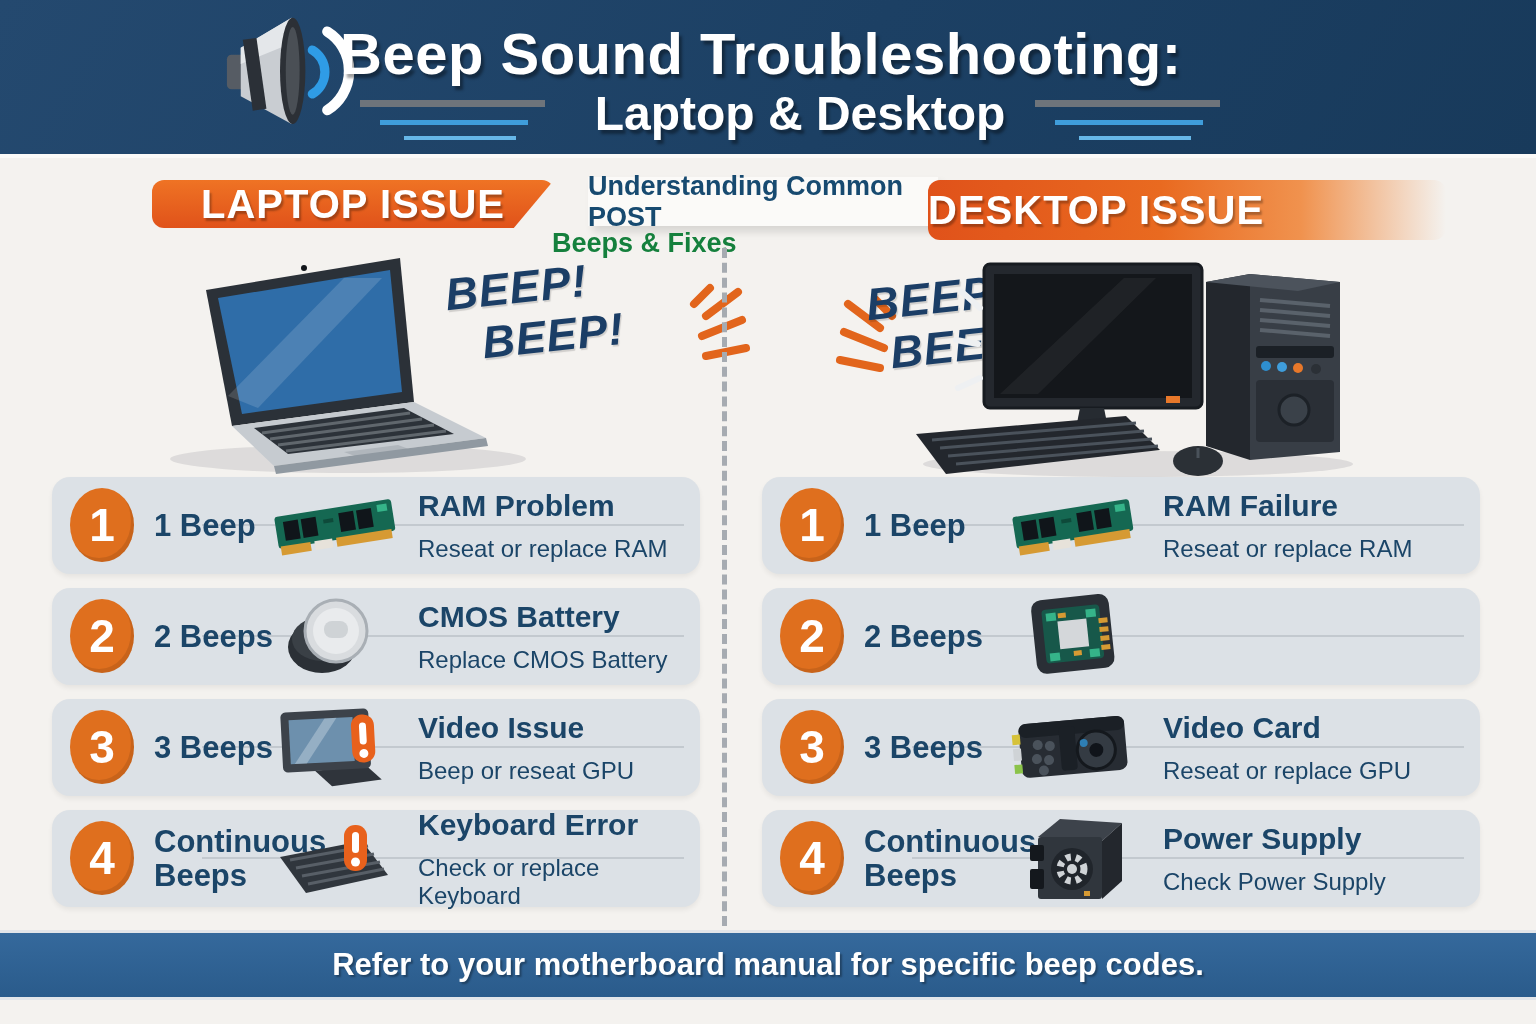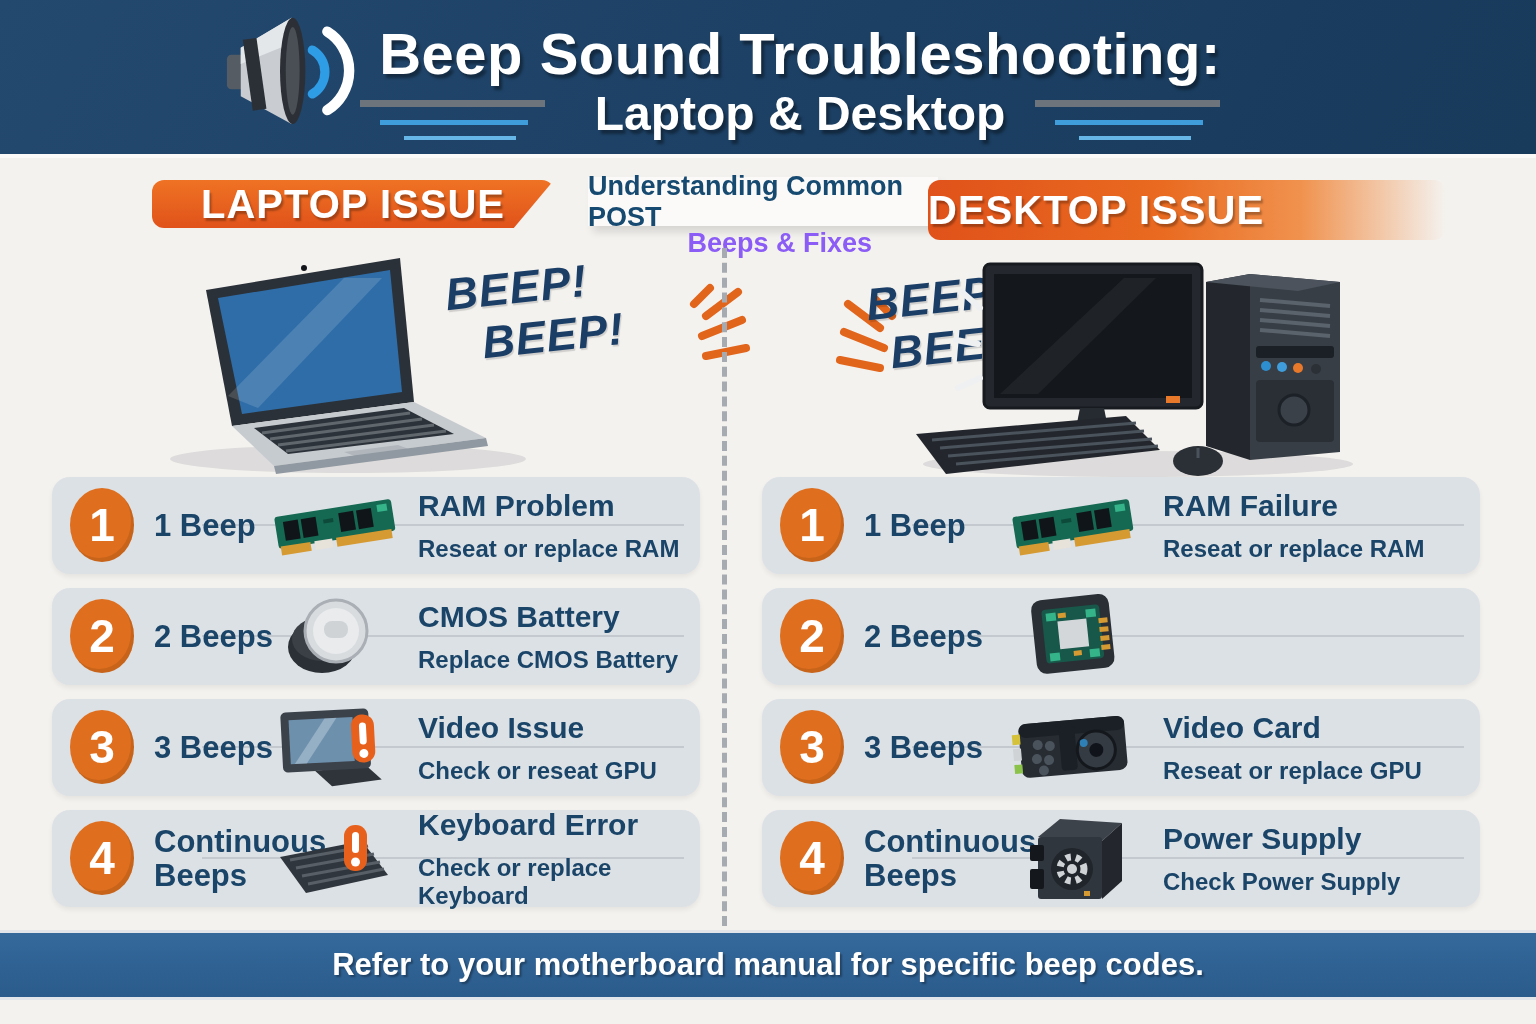--- a/index.html
+++ b/index.html
@@ -4,21 +4,21 @@
 <style>
   html,body{margin:0;padding:0;background:#dcdad6;}
   .page{position:relative;width:1536px;height:1024px;background:#f4f2ef;overflow:hidden;
         font-family:"Liberation Sans",sans-serif;}
 
   
   .hdr{position:absolute;left:0;top:0;width:100%;height:154px;
        background:linear-gradient(120deg,#24496f 0%,#1c4064 55%,#183a5b 100%);
        border-bottom:4px solid #fbfaf8;}
   .speaker{position:absolute;left:220px;top:8px;width:150px;height:128px;}
-  .hdr-t1{position:absolute;left:340px;top:20px;width:920px;text-align:center;color:#fff;
+  .hdr-t1{position:absolute;left:340px;top:20px;width:920px;color:#fff;
           font-size:58px;font-weight:bold;letter-spacing:.5px;
           text-shadow:3px 4px 3px rgba(0,0,0,.38);}
   .hdr-t2{position:absolute;left:340px;top:86px;width:920px;text-align:center;color:#fff;
           font-size:48px;font-weight:bold;text-shadow:3px 4px 3px rgba(0,0,0,.38);}
   .deco{position:absolute;top:100px;width:200px;}
   .deco i{display:block;}
   .deco i:nth-child(1){width:185px;height:7px;background:#6e747b;margin-bottom:13px;}
   .deco i:nth-child(2){width:148px;height:5px;background:#3f9ddb;margin:0 0 11px 20px;}
   .deco i:nth-child(3){width:112px;height:4px;background:#66b7e8;margin-left:44px;}
   .deco-l{left:360px;}
@@ -30,22 +30,22 @@
       clip-path:polygon(0 0,100% 0,90% 100%,0 100%);
       display:flex;align-items:center;justify-content:center;}
   .banner-desktop{position:absolute;left:928px;top:180px;width:518px;height:60px;border-radius:12px;
       background:linear-gradient(90deg,#e0521a 0%,#e96a20 45%,#f0924e 72%,rgba(244,182,142,0) 100%);
       display:flex;align-items:center;box-sizing:border-box;}
   .banner-label{color:#fff;font-size:40px;font-weight:bold;letter-spacing:1px;
       text-shadow:2px 3px 2px rgba(0,0,0,.28);}
   .banner-mid{position:absolute;left:552px;top:177px;width:350px;height:49px;background:#fbfaf8;
       box-shadow:5px 6px 8px rgba(0,0,0,.12);display:flex;align-items:center;justify-content:center;margin-left:36px;}
   .mid-t{color:#174a70;font-size:27px;font-weight:bold;}
-  .banner-mid2{position:absolute;left:522px;top:228px;width:350px;text-align:right;
-      color:#8b5cf6;font-size:27px;font-weight:bold;}
+  .banner-mid2{position:absolute;left:552px;top:228px;width:350px;text-align:left;
+      color:#15803d;font-size:27px;font-weight:bold;}
 
   
   .laptop-art{position:absolute;left:148px;top:252px;width:405px;height:228px;}
   .desktop-art{position:absolute;left:888px;top:248px;width:480px;height:232px;}
   .burst{position:absolute;width:80px;height:100px;}
   .burst-laptop{left:676px;top:276px;}
   .burst-desktop{left:830px;top:288px;transform:scaleX(-1);}
   .beep{position:absolute;color:#1b3e66;font-size:45px;font-weight:bold;font-style:italic;
         letter-spacing:1px;transform:rotate(-6deg);text-shadow:1px 2px 1px rgba(0,0,0,.15);}
   .beep-l1{left:445px;top:262px;}
@@ -71,21 +71,21 @@
   .beeps{position:absolute;left:102px;top:0;height:100%;width:178px;display:flex;align-items:center;
          color:#1b4568;font-size:31px;font-weight:bold;line-height:1.08;}
   .ricon{position:absolute;top:1px;width:140px;height:94px;z-index:2;}
   .col-laptop .ricon{left:212px;}
   .col-desktop .ricon{left:240px;}
   .rtext{position:absolute;top:0;right:14px;height:100%;display:flex;flex-direction:column;
          justify-content:center;gap:12px;z-index:3;}
   .col-laptop .rtext{left:366px;}
   .col-desktop .rtext{left:401px;}
   .rtitle{color:#1b4568;font-size:30px;font-weight:bold;}
-  .rfix{color:#1b4568;font-size:24px;font-weight:bold;}
+  .rfix{color:#1b4568;font-size:24px;font-weight:normal;}
 
   
   .footer{position:absolute;left:0;top:930px;width:100%;height:64px;
       background:linear-gradient(180deg,#35699c,#2a5b8b);
       border-top:3px solid #e2e5e9;border-bottom:3px solid #e2e5e9;
       display:flex;align-items:center;justify-content:center;}
   .footer span{color:#fff;font-size:31px;font-weight:bold;
       text-shadow:2px 2px 2px rgba(0,0,0,.32);}
 </style>
 </head>
@@ -273,21 +273,21 @@
           <rect x="18" y="10" width="88" height="60" rx="5" fill="#3c424a"></rect>
           <rect x="26" y="18" width="64" height="44" fill="#6d90ad"></rect>
           <polygon points="30,62 62,18 74,18 42,62" fill="rgba(255,255,255,.28)"></polygon>
           <rect x="88" y="16" width="23" height="48" rx="11" fill="#e8611c"></rect>
           <rect x="96" y="24" width="7" height="22" rx="3.5" fill="#fff"></rect>
           <circle cx="99.5" cy="55" r="4.5" fill="#fff"></circle>
         </g>
       </svg>
       <div class="rtext">
         <div class="rtitle">Video Issue</div>
-        <div class="rfix">Check or reseat GPU</div>
+        <div class="rfix">Beep or reseat GPU</div>
       </div>
     </div>
 
     <div class="row" style="top:810px">
       <div class="row-line"></div>
       <div class="num">
           <span>4</span>
         </div>
       <div class="beeps">Continuous Beeps</div>
       <svg class="ricon" viewBox="0 0 140 94">

